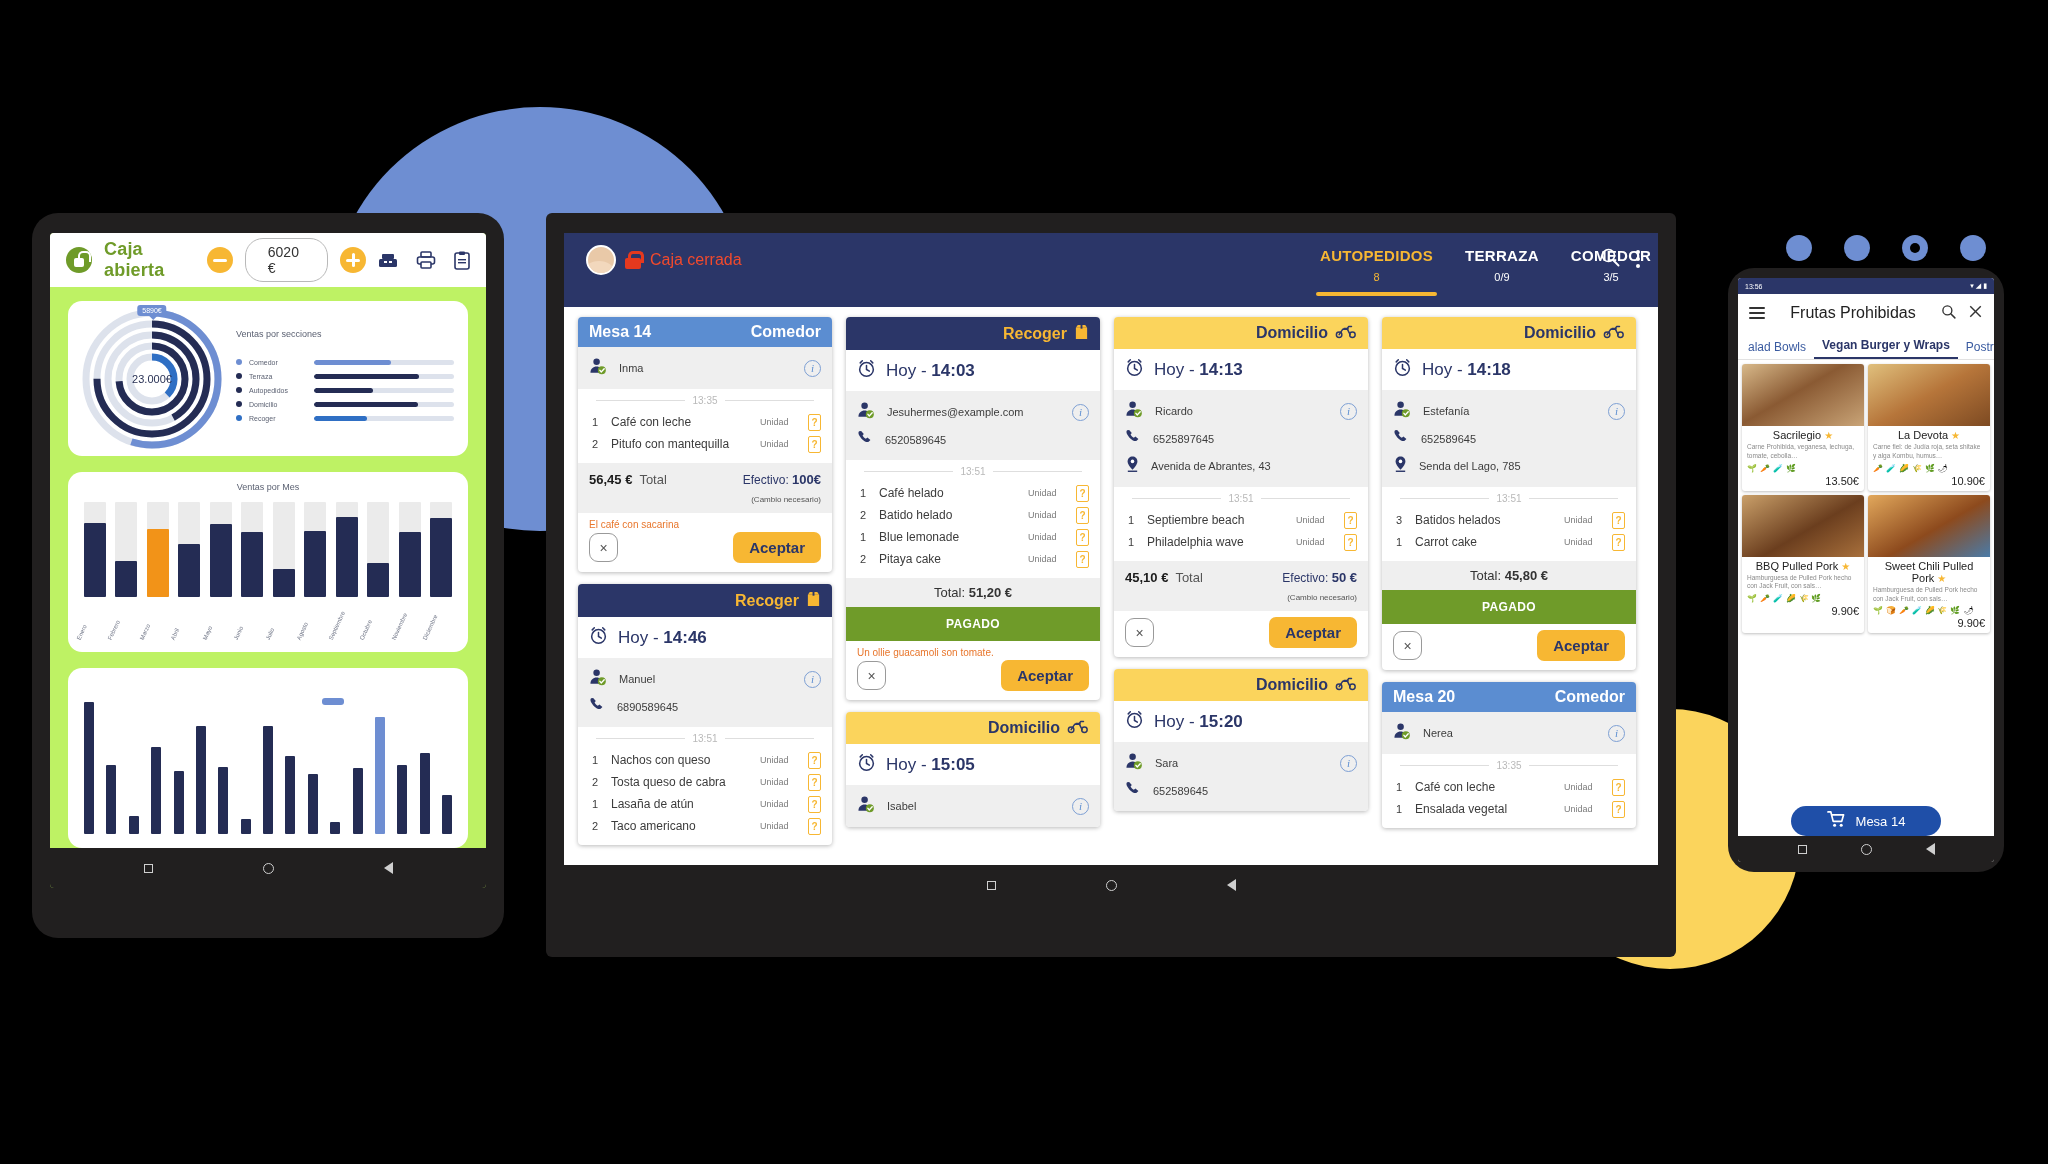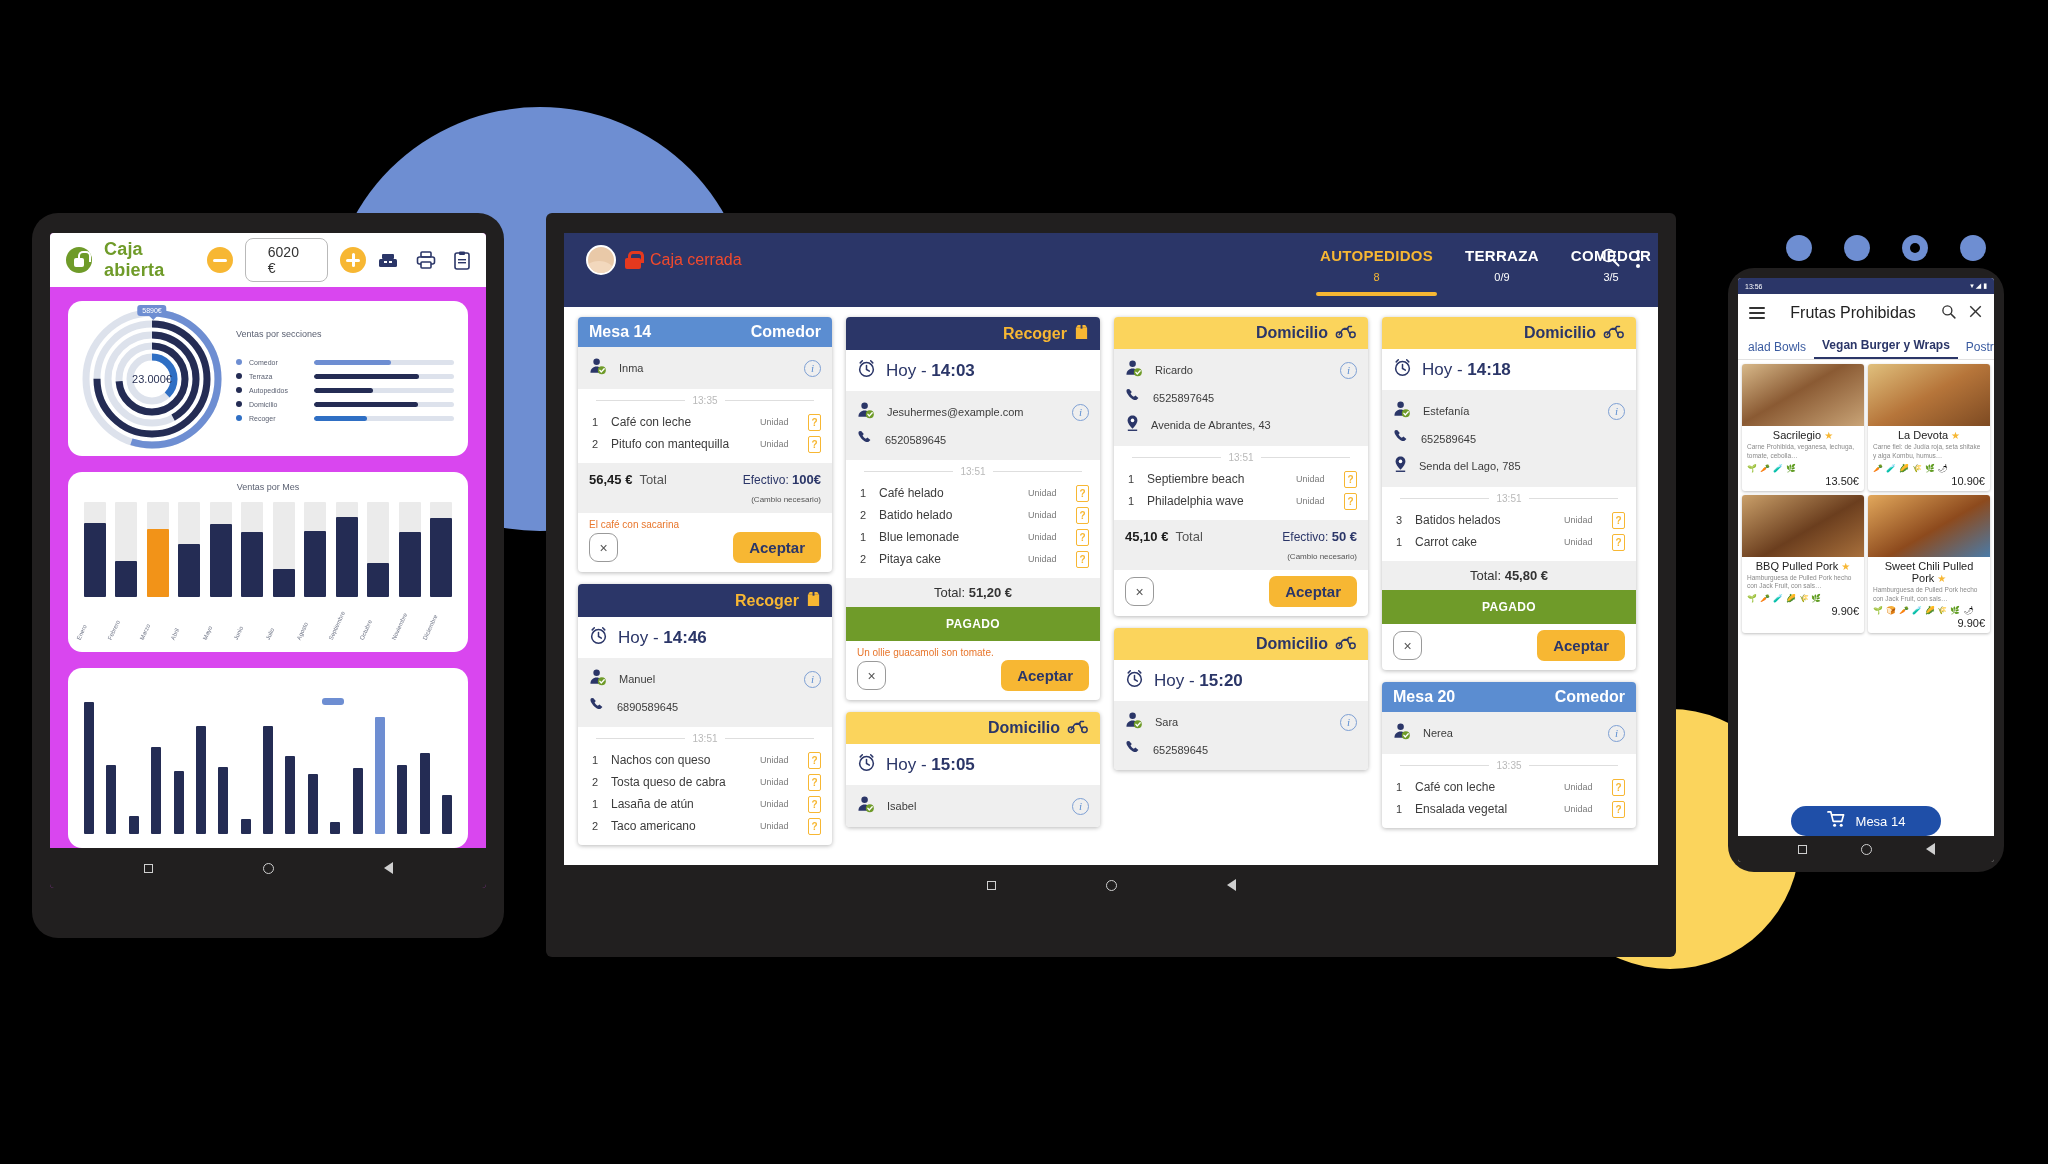--- a/index.html
+++ b/index.html
@@ -19,30 +19,30 @@
   .dot { width:26px; height:26px; border-radius:50%; background:#6e8ed2; }
   .dot.ring { background:#6e8ed2; position:relative; }
   .dot.ring::after{content:"";position:absolute;left:8px;top:8px;width:10px;height:10px;border-radius:50%;background:#000;}
 
   
   .device { position: absolute; background: #211f1f; }
   .screen { position: absolute; overflow: hidden; background: #fff; }
 
   
   #tablet-left { left:32px; top:213px; width:472px; height:725px; border-radius:26px; }
-  #tablet-left .screen { left:18px; top:20px; width:436px; height:655px; border-radius:4px; background:#d946ef; }
+  #tablet-left .screen { left:18px; top:20px; width:436px; height:655px; border-radius:4px; background:#bef264; }
   .lt-topbar { height:54px; background:#fff; display:flex; align-items:center; padding:0 16px; gap:12px; }
   .lock-open { width:26px;height:26px;border-radius:50%;background:#6f9b29;position:relative;flex:none;}
   .lock-open::before{content:"";position:absolute;left:8px;top:11px;width:10px;height:9px;background:#fff;border-radius:2px;}
   .lock-open::after{content:"";position:absolute;left:12px;top:4px;width:9px;height:9px;border:2.5px solid #fff;border-bottom:none;border-radius:5px 5px 0 0;}
   .caja-label { color:#6f9b29; font-weight:bold; font-size:18px; letter-spacing:.2px;}
   .round-btn { width:26px;height:26px;border-radius:50%;background:#f7b733;position:relative;flex:none;cursor:pointer;}
   .round-btn::before{content:"";position:absolute;left:6px;top:11.5px;width:14px;height:3px;background:#fff;border-radius:2px;}
   .round-btn.plus::after{content:"";position:absolute;left:11.5px;top:6px;width:3px;height:14px;background:#fff;border-radius:2px;}
-  .amount-pill { border:1px solid #b9b9b9;border-radius:8px;padding:5px 22px;font-size:14px;color:#333;background:#fff;}
+  .amount-pill { border:1px solid #b9b9b9;border-radius:18px;padding:5px 22px;font-size:14px;color:#333;background:#fff;}
   .lt-icons{ margin-left:auto; display:flex; gap:18px; align-items:center;}
   .lt-icons svg{ display:block; }
 
   .lt-body{ padding:14px 18px; display:flex; flex-direction:column; gap:16px;}
   .card-white{ background:#fff; border-radius:14px; }
 
   
   .donut-card{ height:155px; display:flex; align-items:center; padding:8px 14px;}
   .donut-wrap{ position:relative; width:140px; height:140px; flex:none;}
   .donut-center{ position:absolute; inset:0; display:flex; align-items:center; justify-content:center;
@@ -646,20 +646,28 @@
             <div class="ocard">
               <div class="ocard-head head-domicilio">
                 <span>Domicilio</span>
                 <span><svg width="22" height="16" viewBox="0 0 24 16">
                     <circle cx="4.5" cy="12" r="3" fill="none" stroke="#2b3668" stroke-width="1.6"></circle>
                     <circle cx="19" cy="12" r="3" fill="none" stroke="#2b3668" stroke-width="1.6"></circle>
                     <path d="M4.5 12l4-6h5l3 6M13 6l2-3h3" fill="none" stroke="#2b3668" stroke-width="1.6" stroke-linecap="round" stroke-linejoin="round"></path>
                     <rect x="9" y="4.5" width="6" height="2" rx="1" fill="#2b3668"></rect>
                   </svg></span>
               </div>
+              <div class="when-row">
+                <span><svg width="19" height="19" viewBox="0 0 20 20">
+                    <circle cx="10" cy="11" r="7.2" fill="none" stroke="#2b3668" stroke-width="1.6"></circle>
+                    <path d="M10 6.8V11l3 1.8" fill="none" stroke="#2b3668" stroke-width="1.6" stroke-linecap="round"></path>
+                    <path d="M3.4 4.1l2.2-2.2M16.6 4.1l-2.2-2.2" stroke="#2b3668" stroke-width="1.6" stroke-linecap="round"></path>
+                  </svg></span>
+                <span class="when-txt">Hoy - <b>14:13</b></span>
+              </div>
               <div class="cust">
                 <div class="cust-row">
                   <span><svg width="19" height="18" viewBox="0 0 20 18">
                       <circle cx="8" cy="4.5" r="3.4" fill="#2b3668"></circle>
                       <path d="M1.5 16c0-3.8 3-6.4 6.5-6.4s6.5 2.6 6.5 6.4z" fill="#2b3668"></path>
                       <circle cx="13.5" cy="13.5" r="4.2" fill="#6f9b29"></circle>
                       <path d="M11.5 13.6l1.5 1.6 3-3.3" fill="none" stroke="#fff" stroke-width="1.5" stroke-linecap="round" stroke-linejoin="round"></path>
                     </svg></span>
                   <span class="cust-txt">Ricardo</span>
                   <span class="info-i">i</span>

